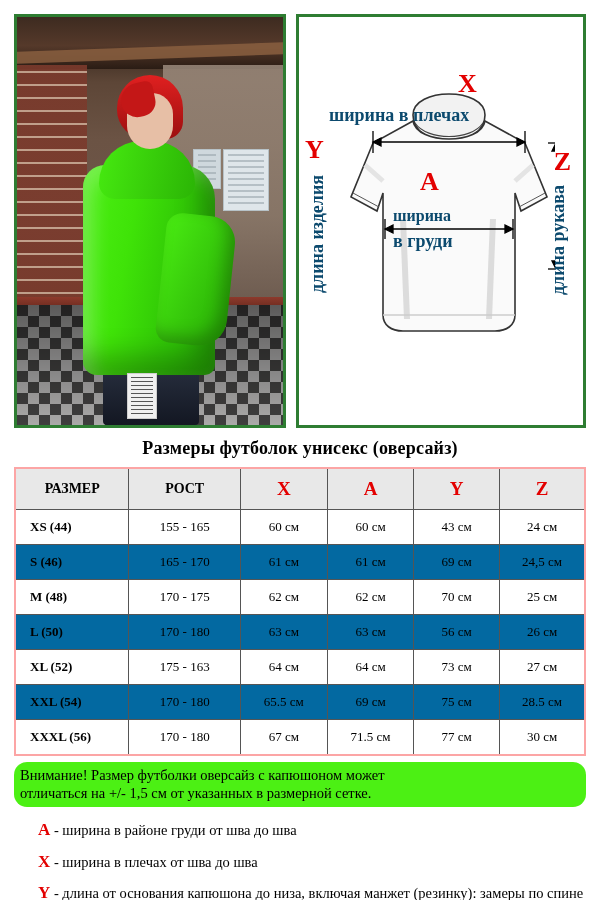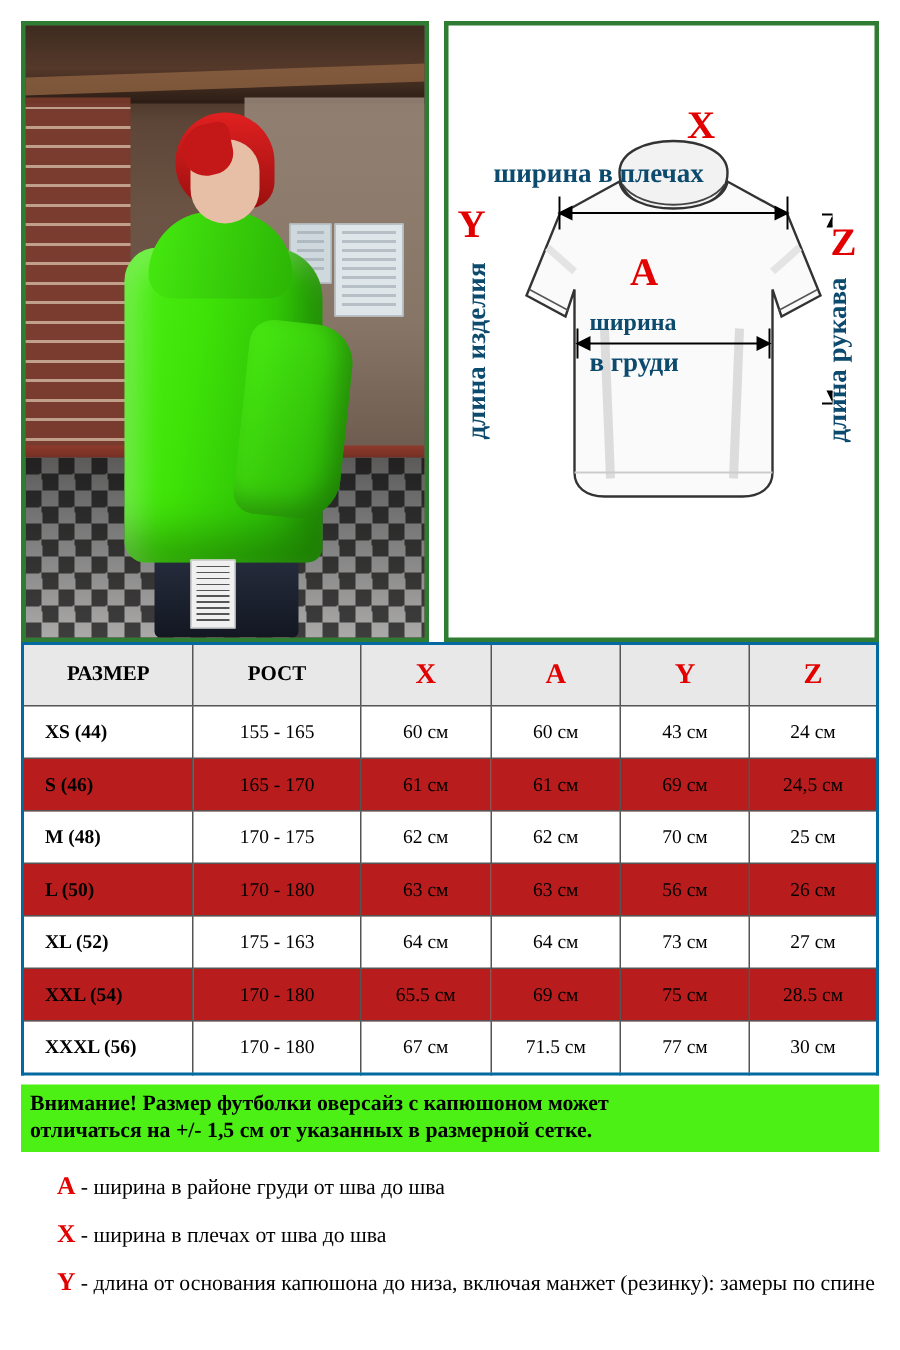--- a/index.html
+++ b/index.html
@@ -232,21 +232,21 @@
     font-size: 18px;
     font-weight: bold;
     margin: 10px 0 8px 0;
     letter-spacing: .2px;
   }
 
   
   table.size-table {
     width: 572px;
     border-collapse: collapse;
-    border: 2px solid #0369a1;
+    border: 2px solid #fca5a5;
     font-size: 13px;
     font-family: Liberation Serif, serif;
   }
   table.size-table th,
   table.size-table td {
     border: 1px solid #555;
     text-align: center;
     padding: 6px 2px;
     height: 22px;
   }
@@ -260,33 +260,34 @@
     color: #e30000;
     font-size: 19px;
   }
   table.size-table tbody td:first-child {
     font-weight: bold;
     text-align: left;
     padding-left: 14px;
     margin-left: 11px;
   }
   tr.odd td { background: #ffffff; }
-  tr.even td { background: #b91c1c; }
+  tr.even td { background: #0369a1; }
 
   
   .warning {
     margin-top: 6px;
     background: #4cf014;
     color: #000;
-    font-weight: bold;
+    font-weight: normal;
     font-size: 14.5px;
     line-height: 1.25;
     padding: 4px 6px 5px 6px;
     width: 572px;
     box-sizing: border-box;
+    border-radius: 13px;
   }
 
   
   .legend {
     margin-top: 10px;
     padding-left: 24px;
     font-size: 14.5px;
     line-height: 1.5;
   }
   .legend-row {
@@ -403,20 +404,21 @@
         <div class="lbl v-text" style="right:14px; top:168px; font-size:18px;">длина рукава</div>
 
         <div class="lbl lbl-red" style="left:121px; top:150px; font-size:26px;">A</div>
         <div class="lbl" style="left:94px; top:190px; font-size:16px;">ширина</div>
         <div class="lbl" style="left:94px; top:214px; font-size:18px;">в груди</div>
 
       </div>
     </div>
   </div>
 
+  <div class="table-title">Размеры футболок унисекс (оверсайз)</div>
 
   <table class="size-table">
     <thead>
       <tr>
         <th style="width:116px;">РАЗМЕР</th>
         <th style="width:116px;">РОСТ</th>
         <th class="red" style="width:90px;">X</th>
         <th class="red" style="width:90px;">A</th>
         <th class="red" style="width:90px;">Y</th>
         <th class="red" style="width:88px;">Z</th>

